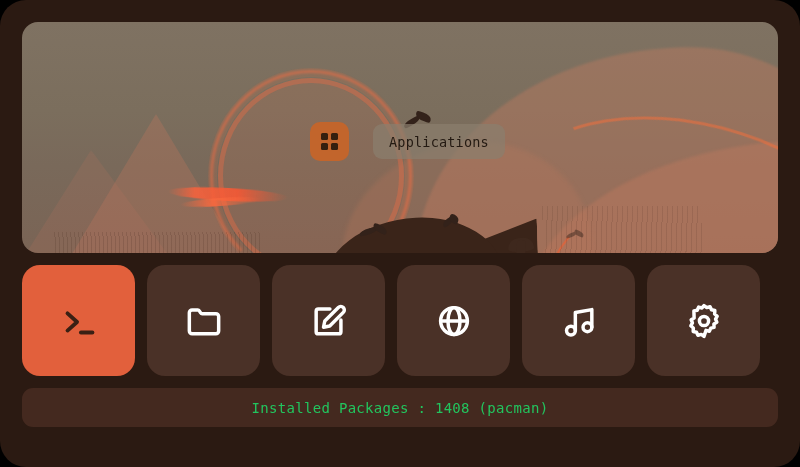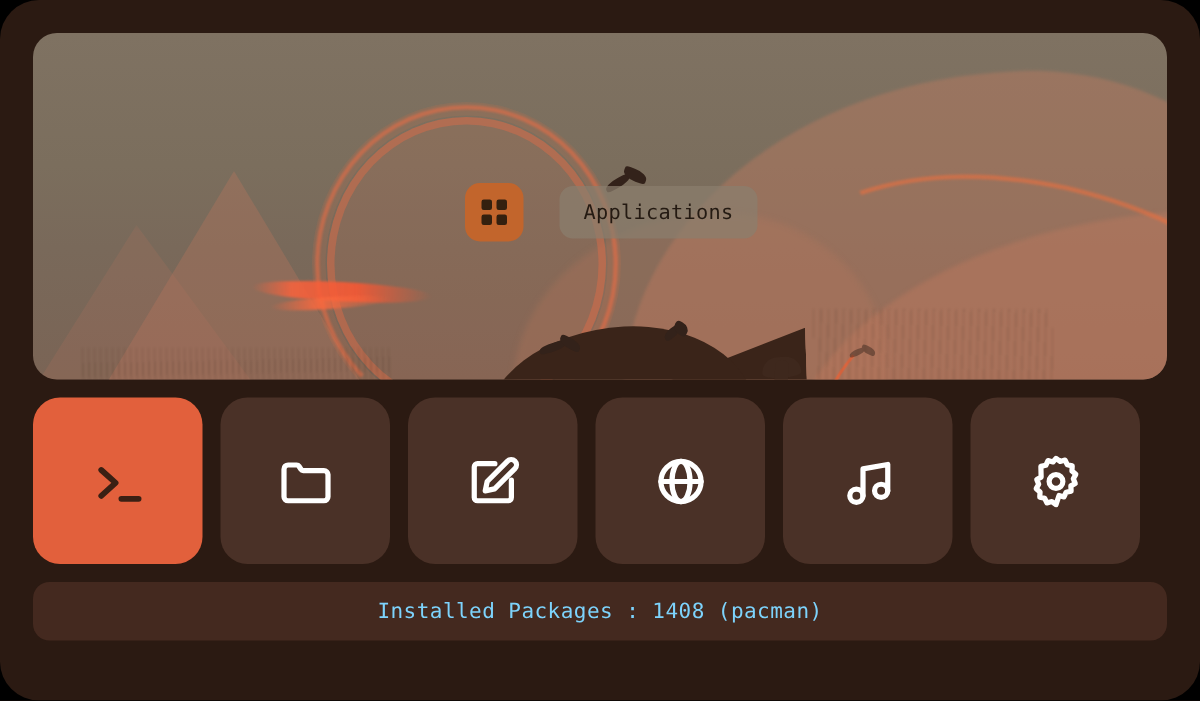--- a/index.html
+++ b/index.html
@@ -266,21 +266,21 @@
 
   
   .statusbar {
     margin-top: 12px;
     height: 39px;
     border-radius: 11px;
     background: #44291f;
     display: flex;
     align-items: center;
     justify-content: center;
-    color: #7dd3fc;
+    color: #22c55e;
     font-size: 14px;
     letter-spacing: 0.3px;
     flex: none;
   }
 </style>
 </head>
 <body>
 
 <div id="app">
 

